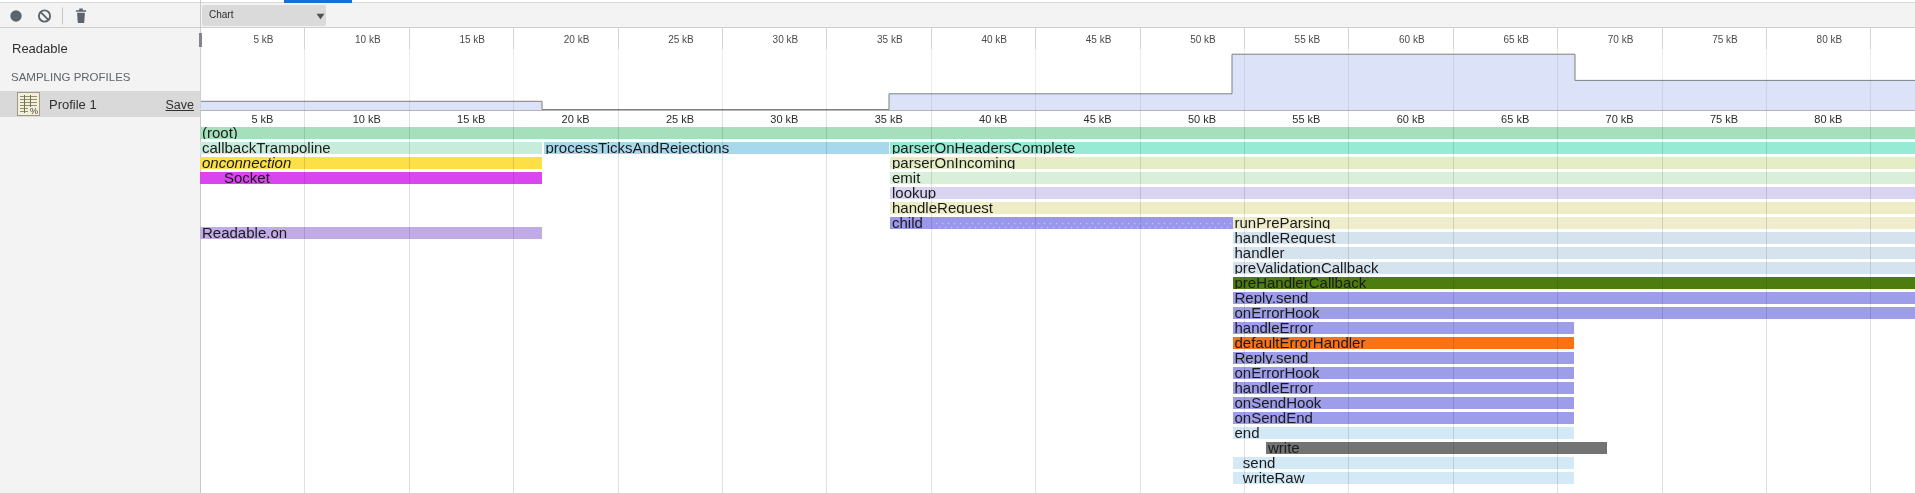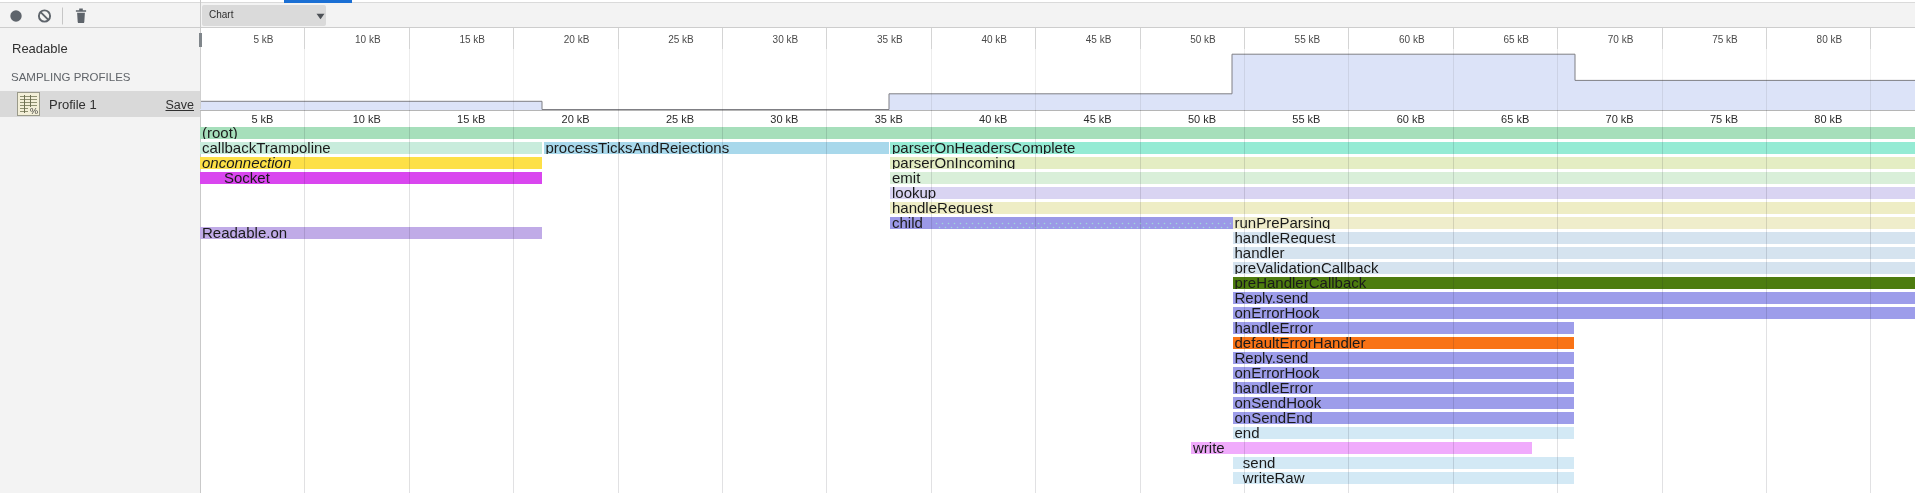--- a/index.html
+++ b/index.html
@@ -148,21 +148,21 @@
 <div class="bar" style="left:1232.5px;top:292px;width:682.5px;background:#9d9dea;">Reply.send</div>
 <div class="bar" style="left:1232.5px;top:307px;width:682.5px;background:#9d9dea;">onErrorHook</div>
 <div class="bar" style="left:1232.5px;top:322px;width:341px;background:#9d9dea;">handleError</div>
 <div class="bar" style="left:1232.5px;top:337px;width:341px;background:#f97316;">defaultErrorHandler</div>
 <div class="bar" style="left:1232.5px;top:352px;width:341px;background:#9d9dea;">Reply.send</div>
 <div class="bar" style="left:1232.5px;top:367px;width:341px;background:#9d9dea;">onErrorHook</div>
 <div class="bar" style="left:1232.5px;top:382px;width:341px;background:#9d9dea;">handleError</div>
 <div class="bar" style="left:1232.5px;top:397px;width:341px;background:#9d9dea;">onSendHook</div>
 <div class="bar" style="left:1232.5px;top:412px;width:341px;background:#9d9dea;">onSendEnd</div>
 <div class="bar" style="left:1232.5px;top:427px;width:341px;background:#d3e9f5;">end</div>
-<div class="bar" style="left:1191px;top:442px;width:341px;background:#f0abfc;">write_</div>
+<div class="bar" style="left:1266px;top:442px;width:341px;background:#737373;">write_</div>
 <div class="bar" style="left:1232.5px;top:457px;width:341px;background:#d3e9f5;">_send</div>
 <div class="bar" style="left:1232.5px;top:472px;width:341px;background:#d3e9f5;">_writeRaw</div>
 <div class="gline2" style="left:304.4px;top:110px;height:383px;"></div>
 <div class="gline2" style="left:408.8px;top:110px;height:383px;"></div>
 <div class="gline2" style="left:513.2px;top:110px;height:383px;"></div>
 <div class="gline2" style="left:617.6px;top:110px;height:383px;"></div>
 <div class="gline2" style="left:722.0px;top:110px;height:383px;"></div>
 <div class="gline2" style="left:826.4px;top:110px;height:383px;"></div>
 <div class="gline2" style="left:930.8px;top:110px;height:383px;"></div>
 <div class="gline2" style="left:1035.2px;top:110px;height:383px;"></div>

